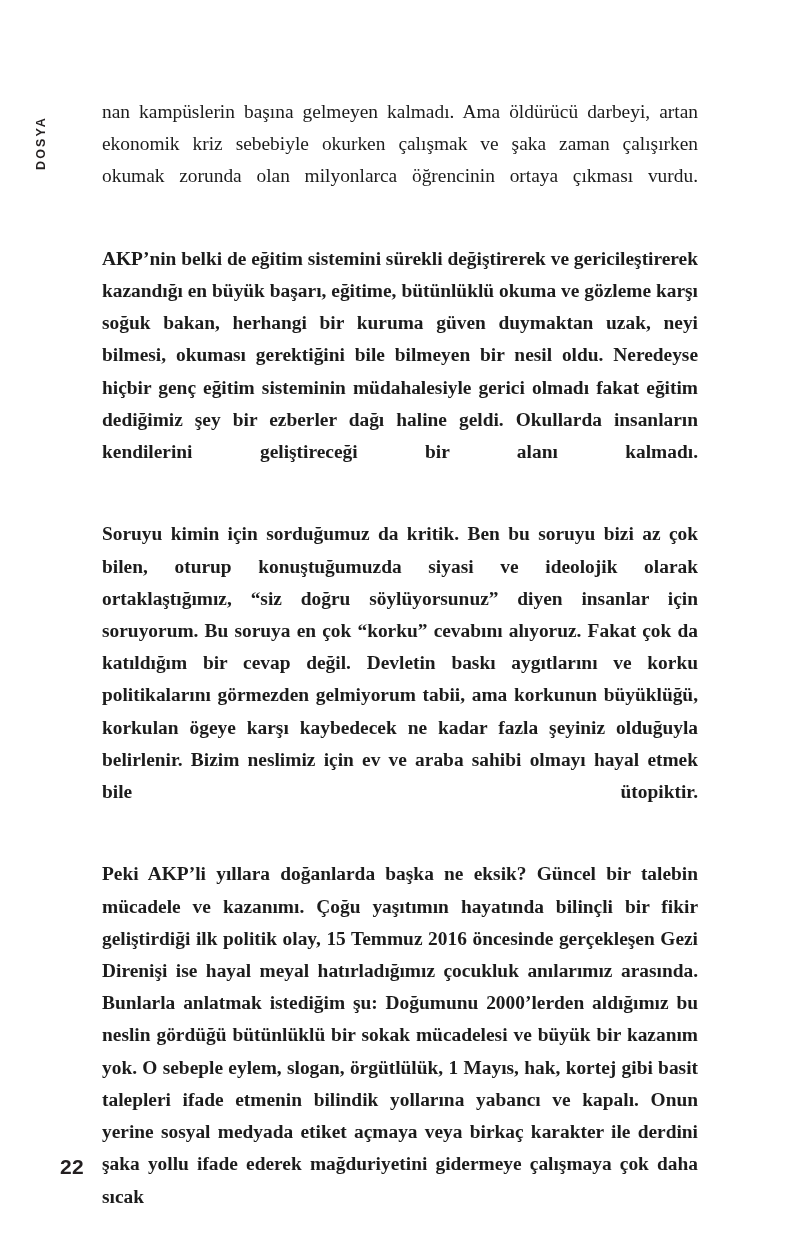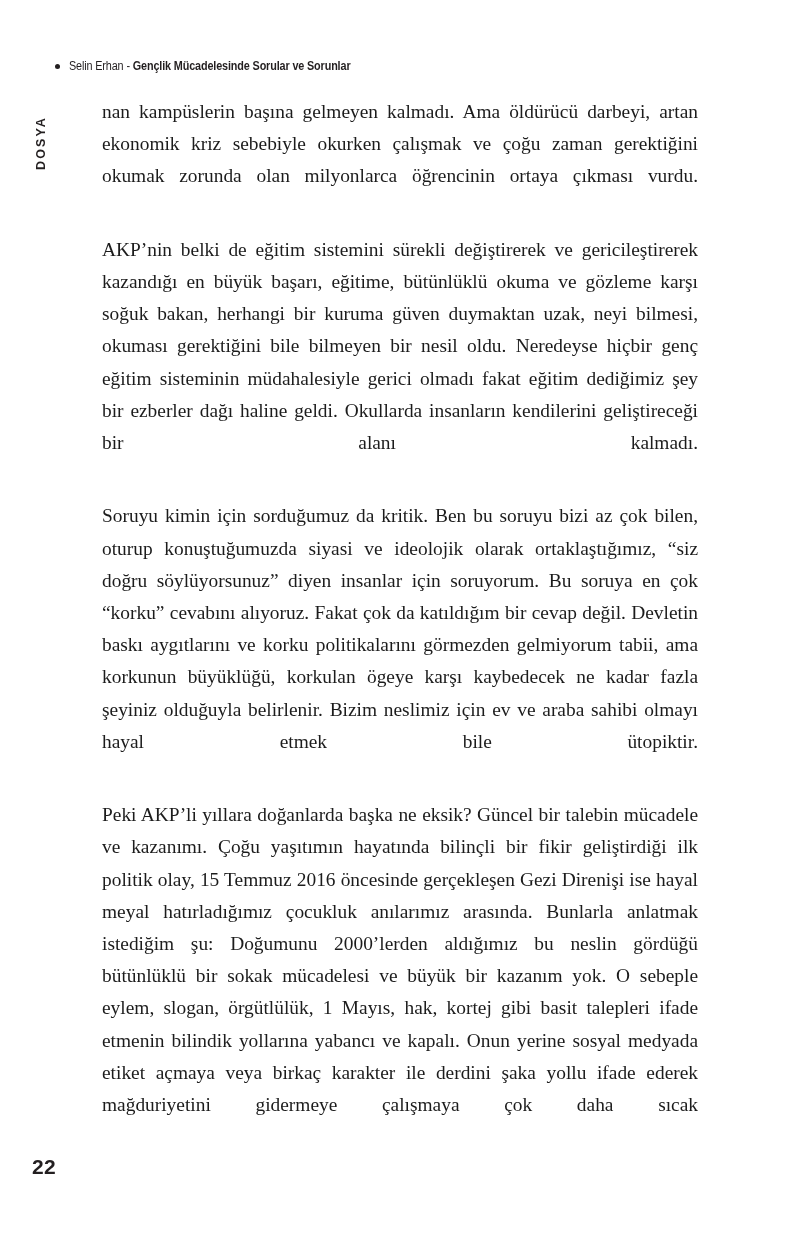--- a/index.html
+++ b/index.html
@@ -96,61 +96,54 @@
     font-family: "Liberation Serif", serif;
     font-size: 19.4px;
     line-height: 32.2px;
     text-align: justify;
     text-justify: inter-word;
     color: #1c1c1c;
     hyphens: manual;
     -webkit-hyphens: manual;
   }
   .para + .para {
-    margin-top: 9px;
+    margin-top: 18px;
+    font-weight: bold;
   }
   
   .para:after {
     content: "";
     display: inline-block;
     width: 100%;
   }
 
   
   .folio {
     position: absolute;
-    left: 32px;
+    left: 60px;
     top: 1155px;
     font-family: "Liberation Sans", sans-serif;
     font-weight: 700;
     font-size: 21px;
     color: #231f20;
     letter-spacing: 0.3px;
   }
 </style>
 </head>
 <body>
 
 <div class="page">
 
-  <div class="running-header">
-    <span class="header-bullet"></span>
-    <span class="header-text">
-      <span class="header-author">Selin Erhan</span>
-      <span class="header-sep">-</span>
-      <span class="header-title">Gençlik Mücadelesinde Sorular ve Sorunlar</span>
-    </span>
-  </div>
 
   <div class="section-tab">
     <span class="section-tab-label">DOSYA</span>
   </div>
 
   <div class="body-column">
-    <p class="para">nan kampüslerin başına gelmeyen kalmadı. Ama öldürücü darbeyi, artan ekonomik kriz sebebiyle okurken çalışmak ve çoğu zaman gerektiğini okumak zorunda olan milyonlarca öğrencinin ortaya çıkması vurdu.</p>
+    <p class="para">nan kampüslerin başına gelmeyen kalmadı. Ama öldürücü darbeyi, artan ekonomik kriz sebebiyle okurken çalışmak ve şaka zaman çalışırken okumak zorunda olan milyonlarca öğrencinin ortaya çıkması vurdu.</p>
     <p class="para">AKP’nin belki de eğitim sistemini sürekli değiştirerek ve gericileştirerek kazandığı en büyük başarı, eğitime, bütünlüklü okuma ve gözleme karşı soğuk bakan, herhangi bir kuruma güven duymaktan uzak, neyi bilmesi, okuması gerektiğini bile bilmeyen bir nesil oldu. Neredeyse hiçbir genç eğitim sisteminin müdahalesiyle gerici olmadı fakat eğitim dediğimiz şey bir ezberler dağı haline geldi. Okullarda insanların kendilerini geliştireceği bir alanı kalmadı.</p>
     <p class="para">Soruyu kimin için sorduğumuz da kritik. Ben bu soruyu bizi az çok bilen, oturup konuştuğumuzda siyasi ve ideolojik olarak ortaklaştığımız, “siz doğru söylüyorsunuz” diyen insanlar için soruyorum. Bu soruya en çok “korku” cevabını alıyoruz. Fakat çok da katıldığım bir cevap değil. Devletin baskı aygıtlarını ve korku politikalarını görmezden gelmiyorum tabii, ama korkunun büyüklüğü, korkulan ögeye karşı kaybedecek ne kadar fazla şeyiniz olduğuyla belirlenir. Bizim neslimiz için ev ve araba sahibi olmayı hayal etmek bile ütopiktir.</p>
     <p class="para">Peki AKP’li yıllara doğanlarda başka ne eksik? Güncel bir talebin mücadele ve kazanımı. Çoğu yaşıtımın hayatında bilinçli bir fikir geliştirdiği ilk politik olay, 15 Temmuz 2016 öncesinde gerçekleşen Gezi Direnişi ise hayal meyal hatırladığımız çocukluk anılarımız arasında. Bunlarla anlatmak istediğim şu: Doğumunu 2000’lerden aldığımız bu neslin gördüğü bütünlüklü bir sokak mücadelesi ve büyük bir kazanım yok. O sebeple eylem, slogan, örgütlülük, 1 Mayıs, hak, kortej gibi basit talepleri ifade etmenin bilindik yollarına yabancı ve kapalı. Onun yerine sosyal medyada etiket açmaya veya birkaç karakter ile derdini şaka yollu ifade ederek mağduriyetini gidermeye çalışmaya çok daha sıcak</p>
   </div>
 
   <div class="folio">22</div>
 
 </div>
 
 </body></html>

